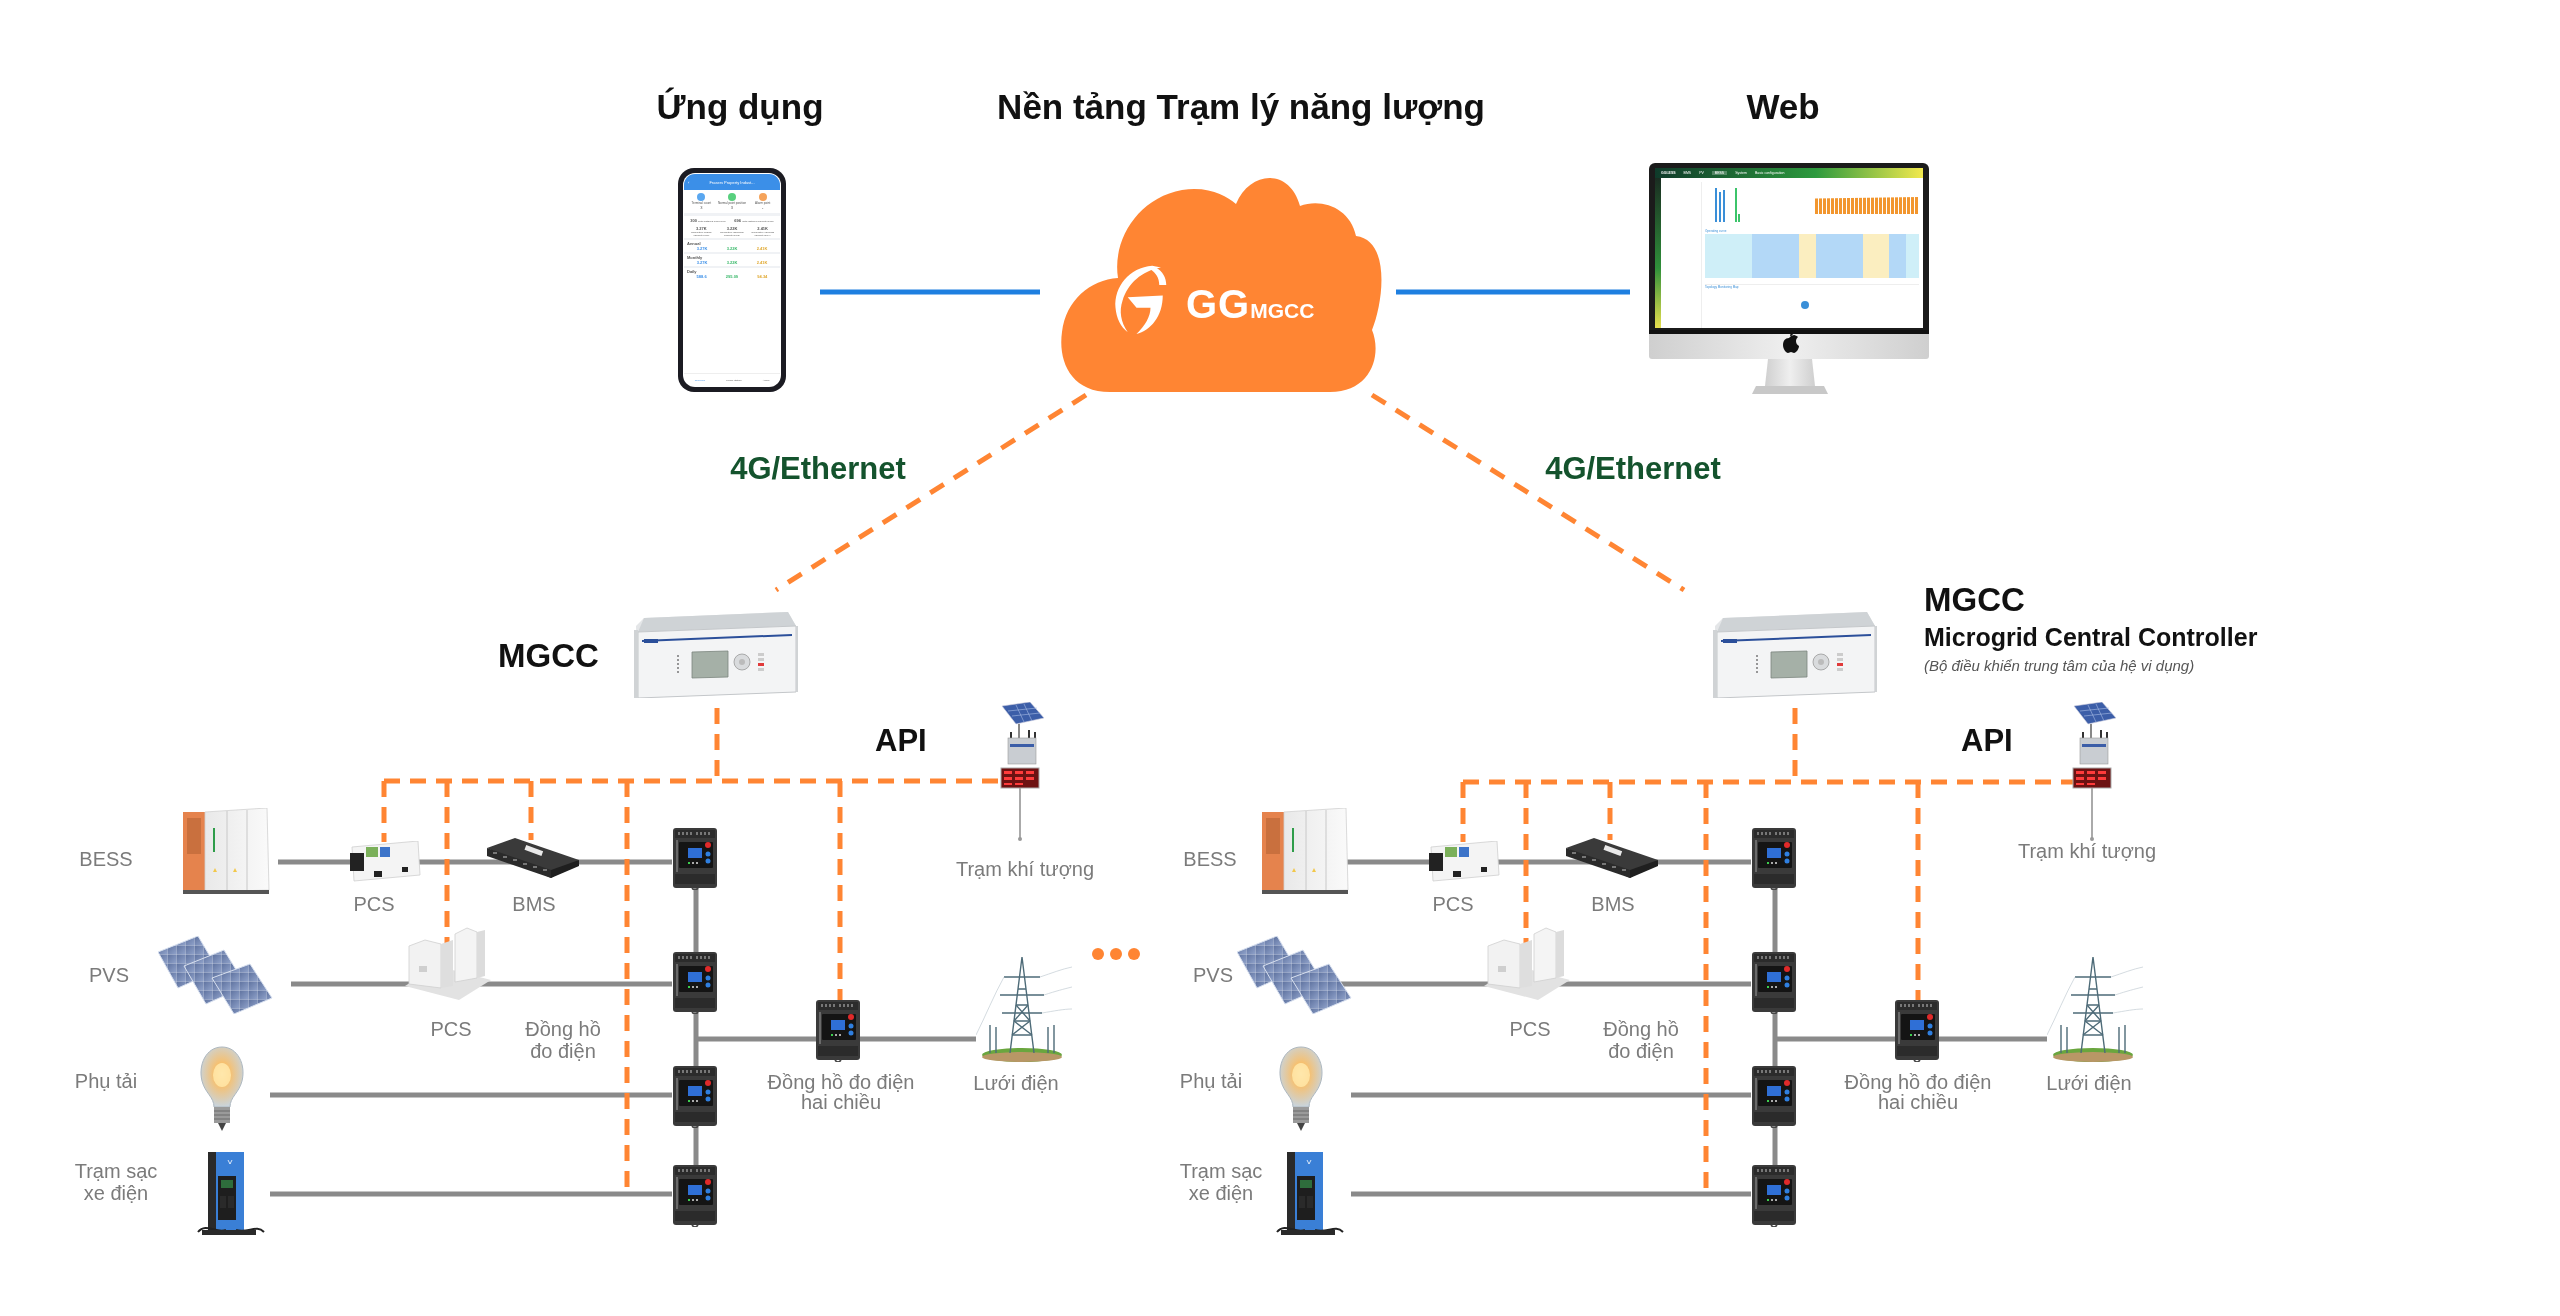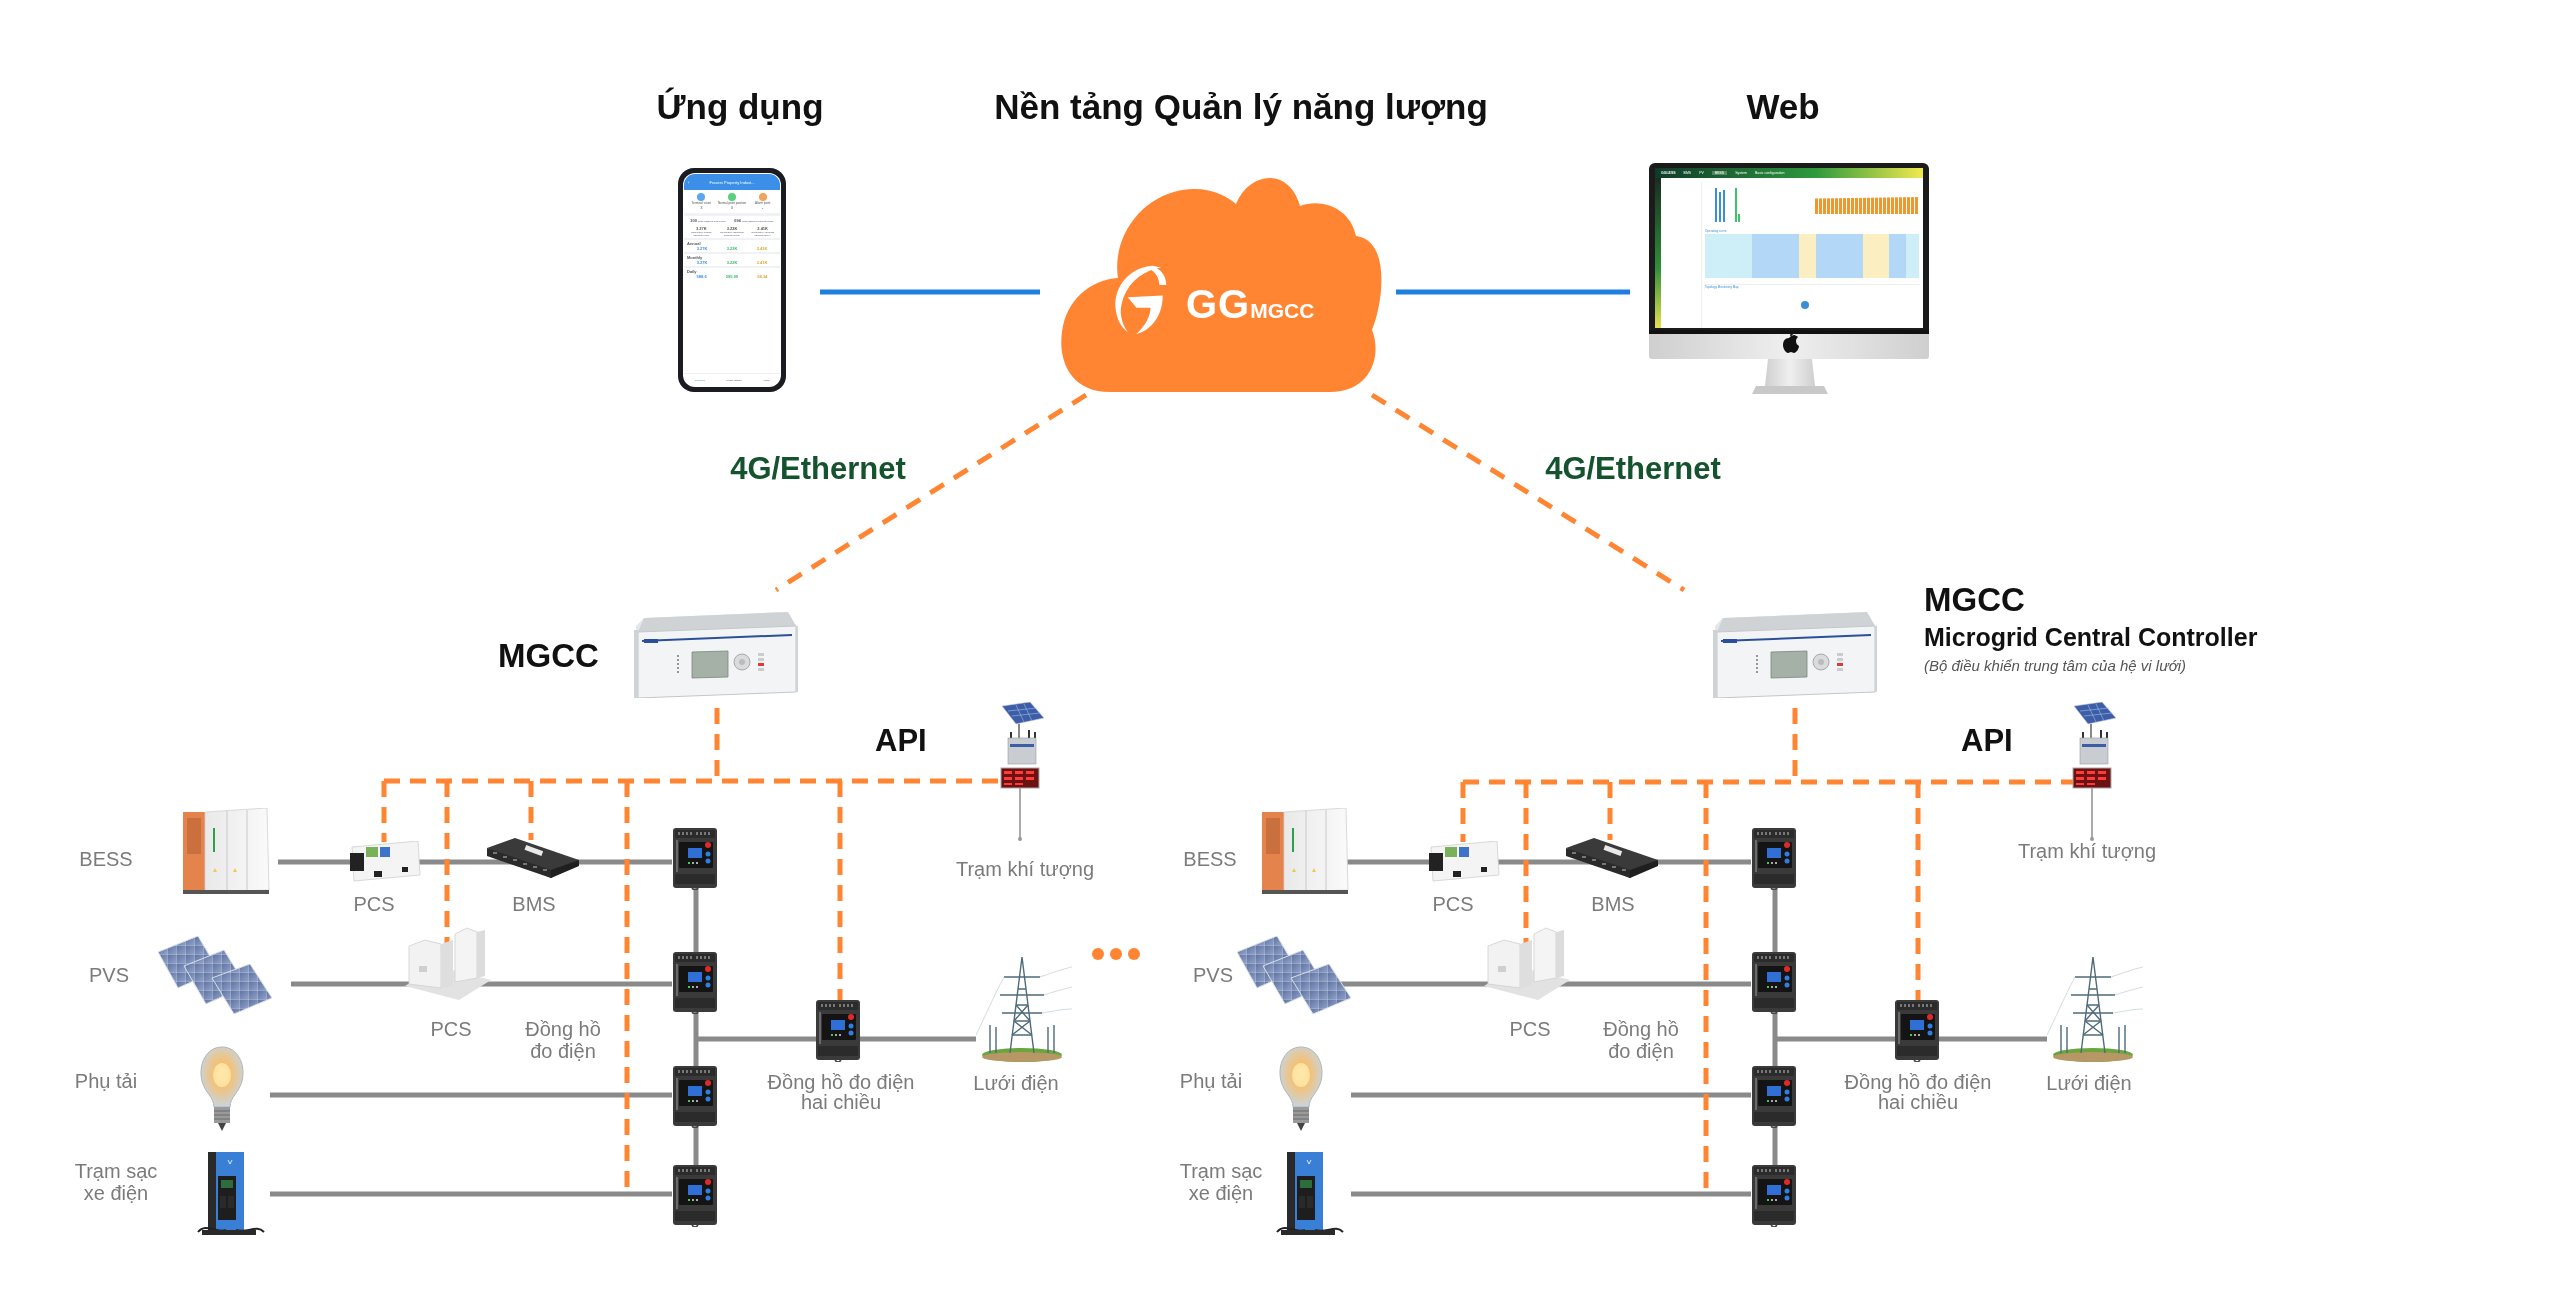--- a/index.html
+++ b/index.html
@@ -413,21 +413,21 @@
     <span style="color:#3a8fd8;font-size:3px;">Topology Monitoring Map</span>
     <div style="position:absolute;left:96px;top:16px;width:8px;height:8px;border-radius:50%;background:#3a8fd8;"></div>
   </div>
 </div>
 
 <div class="lbl" style="left:1186px;top:282px;color:#fff;font-weight:700;">
   <span style="font-size:40px;letter-spacing:1px;">GG</span><span style="font-size:21px;">MGCC</span>
 </div>
 
 <div class="lbl title" style="left:740px;top:88px;">Ứng dụng</div>
-<div class="lbl title" style="left:1241px;top:88px;">Nền tảng Quản lý năng lượng</div>
+<div class="lbl title" style="left:1241px;top:88px;">Nền tảng Trạm lý năng lượng</div>
 <div class="lbl title" style="left:1783px;top:88px;">Web</div>
 
 <div class="lbl net" style="left:818px;top:452px;">4G/Ethernet</div>
 <div class="lbl net" style="left:1633px;top:452px;">4G/Ethernet</div>
 
 <div class="lbl mgcc" style="left:498px;top:638px;">MGCC</div>
 <div class="lbl api" style="left:875px;top:724px;">API</div>
 <div class="lbl dev" style="left:1025px;top:858px;">Trạm khí tượng</div>
 
 <div class="lbl side" style="left:106px;top:848px;">BESS</div>
@@ -446,21 +446,21 @@
   <div>đo điện</div>
 </div>
 <div class="lbl dev" style="left:841px;top:1072px;line-height:1;">
   <div>Đồng hồ đo điện</div>
   <div>hai chiều</div>
 </div>
 <div class="lbl dev" style="left:1016px;top:1072px;">Lưới điện</div>
 
 <div class="lbl mgcc" style="left:1924px;top:582px;">MGCC</div>
 <div class="lbl sub" style="left:1924px;top:624px;">Microgrid Central Controller</div>
-<div class="lbl subi" style="left:1924px;top:658px;">(Bộ điều khiển trung tâm của hệ vi lưới)</div>
+<div class="lbl subi" style="left:1924px;top:658px;">(Bộ điều khiển trung tâm của hệ vi dụng)</div>
 <div class="lbl api" style="left:1961px;top:724px;">API</div>
 <div class="lbl dev" style="left:2087px;top:840px;">Trạm khí tượng</div>
 
 <div class="lbl side" style="left:1210px;top:848px;">BESS</div>
 <div class="lbl side" style="left:1213px;top:964px;">PVS</div>
 <div class="lbl side" style="left:1211px;top:1070px;">Phụ tải</div>
 <div class="lbl side" style="left:1221px;top:1160px;">
   <div>Trạm sạc</div>
   <div>xe điện</div>
 </div>

